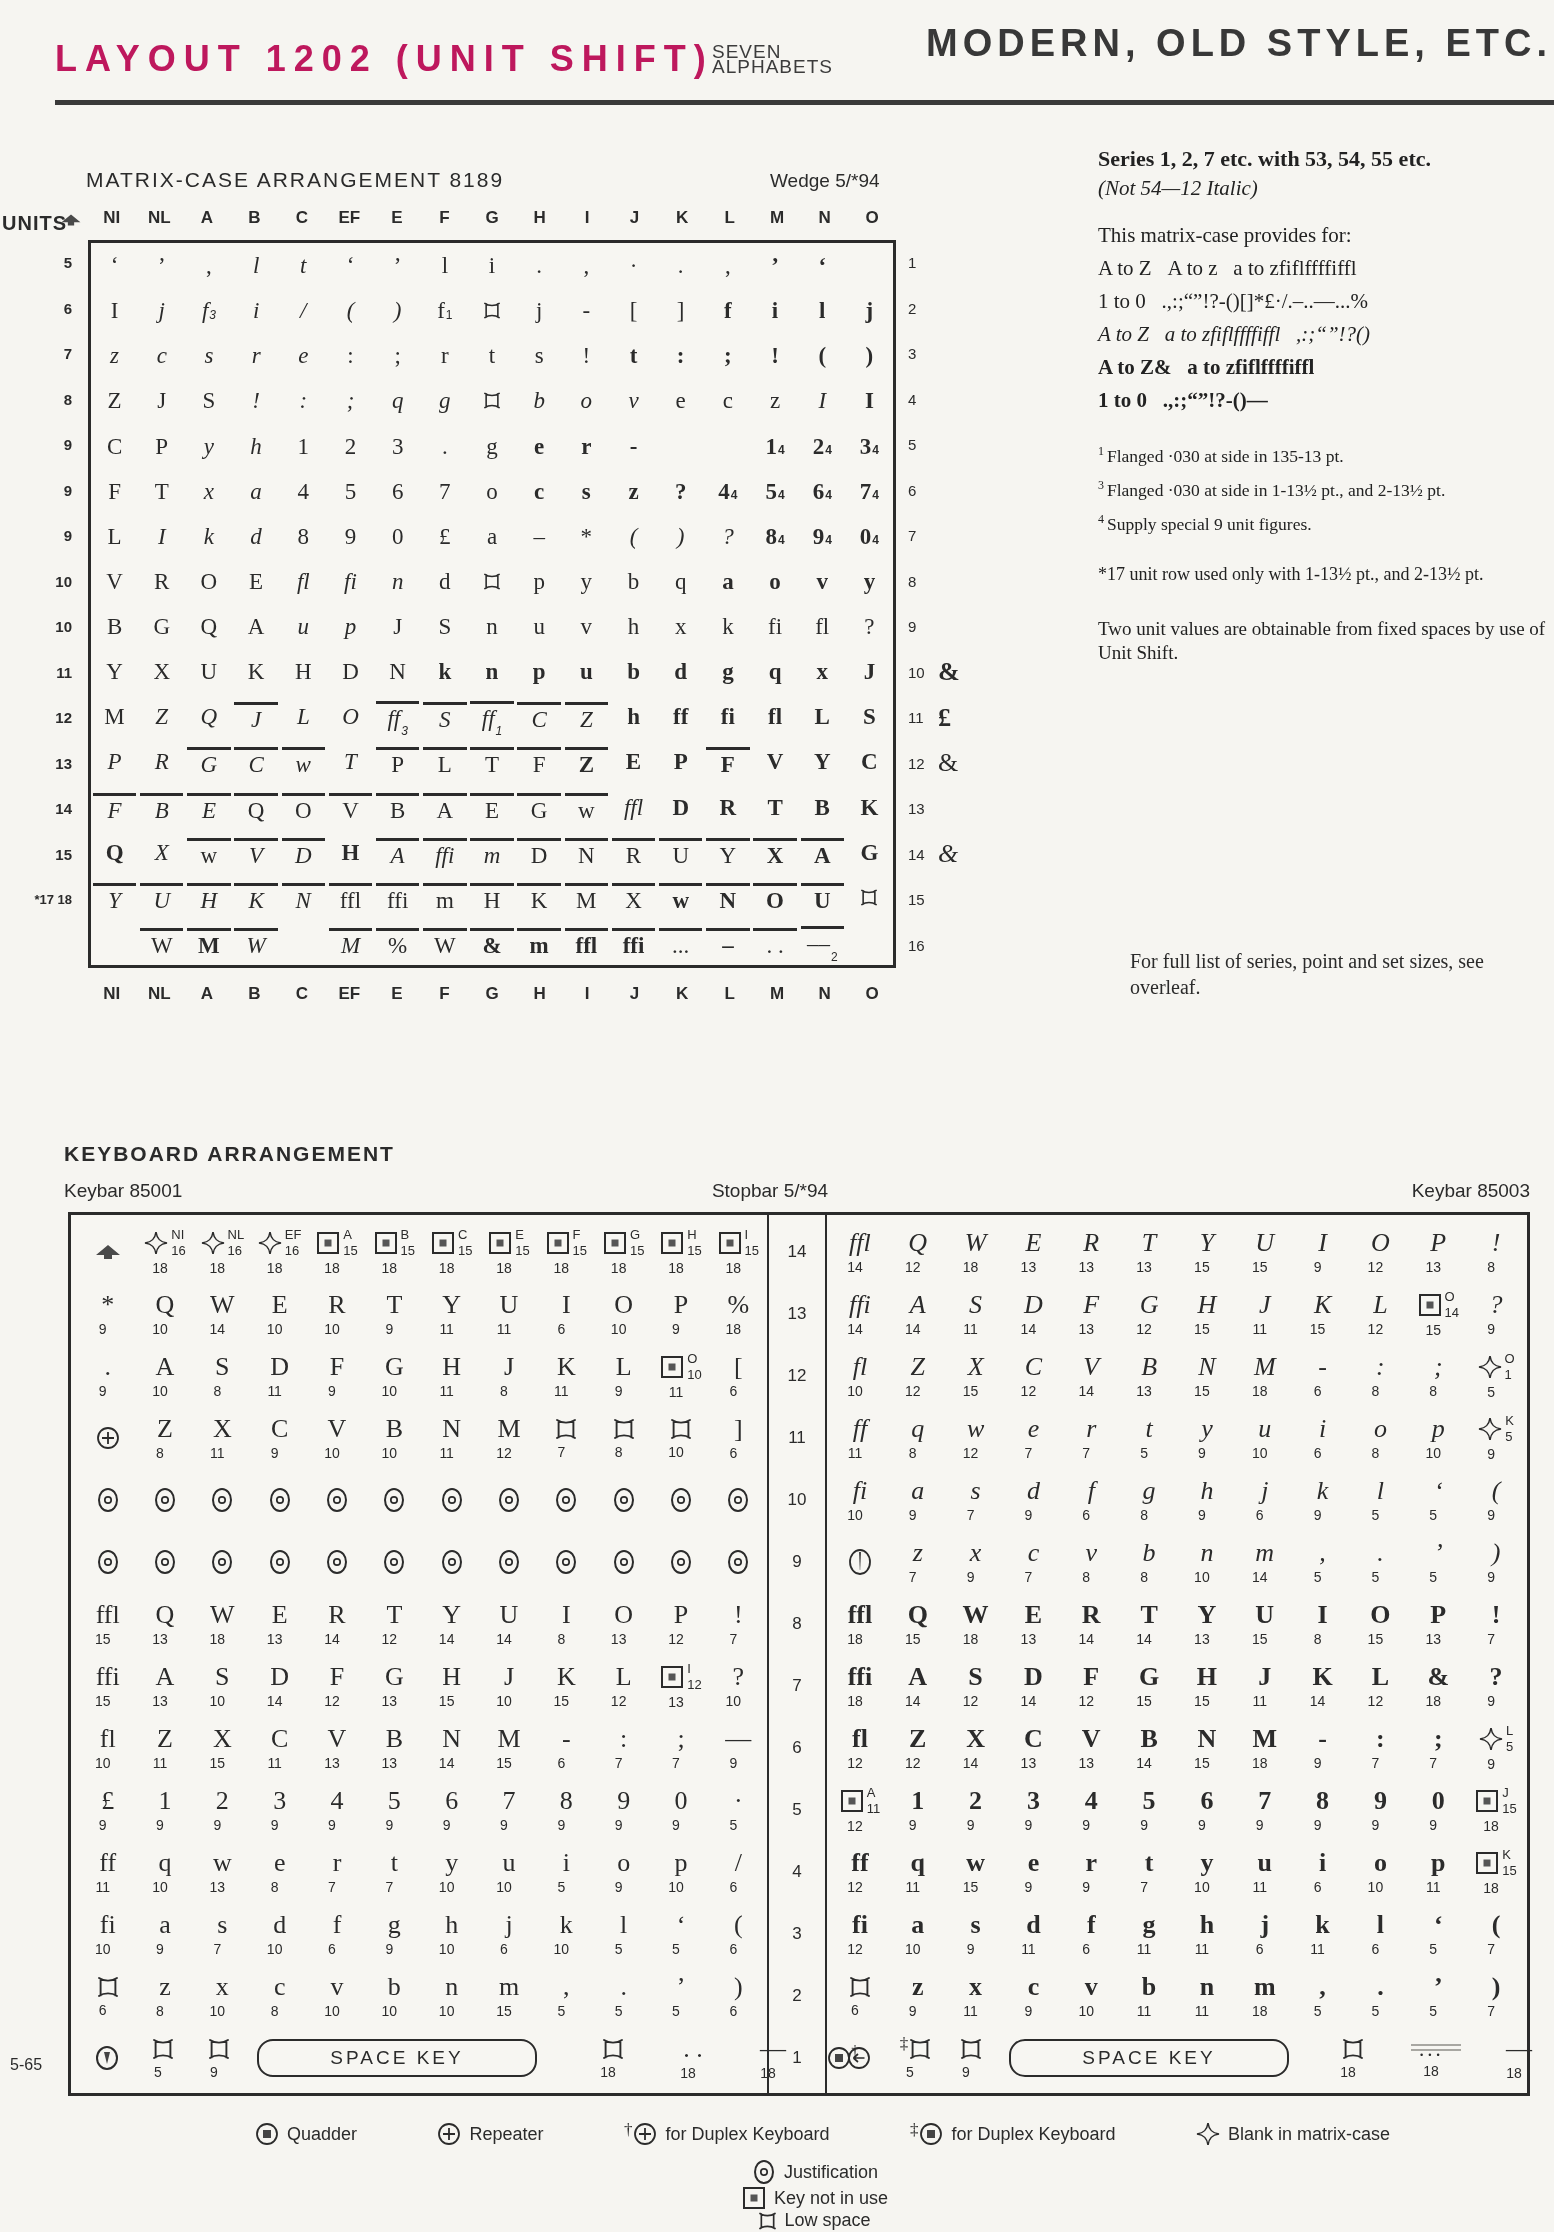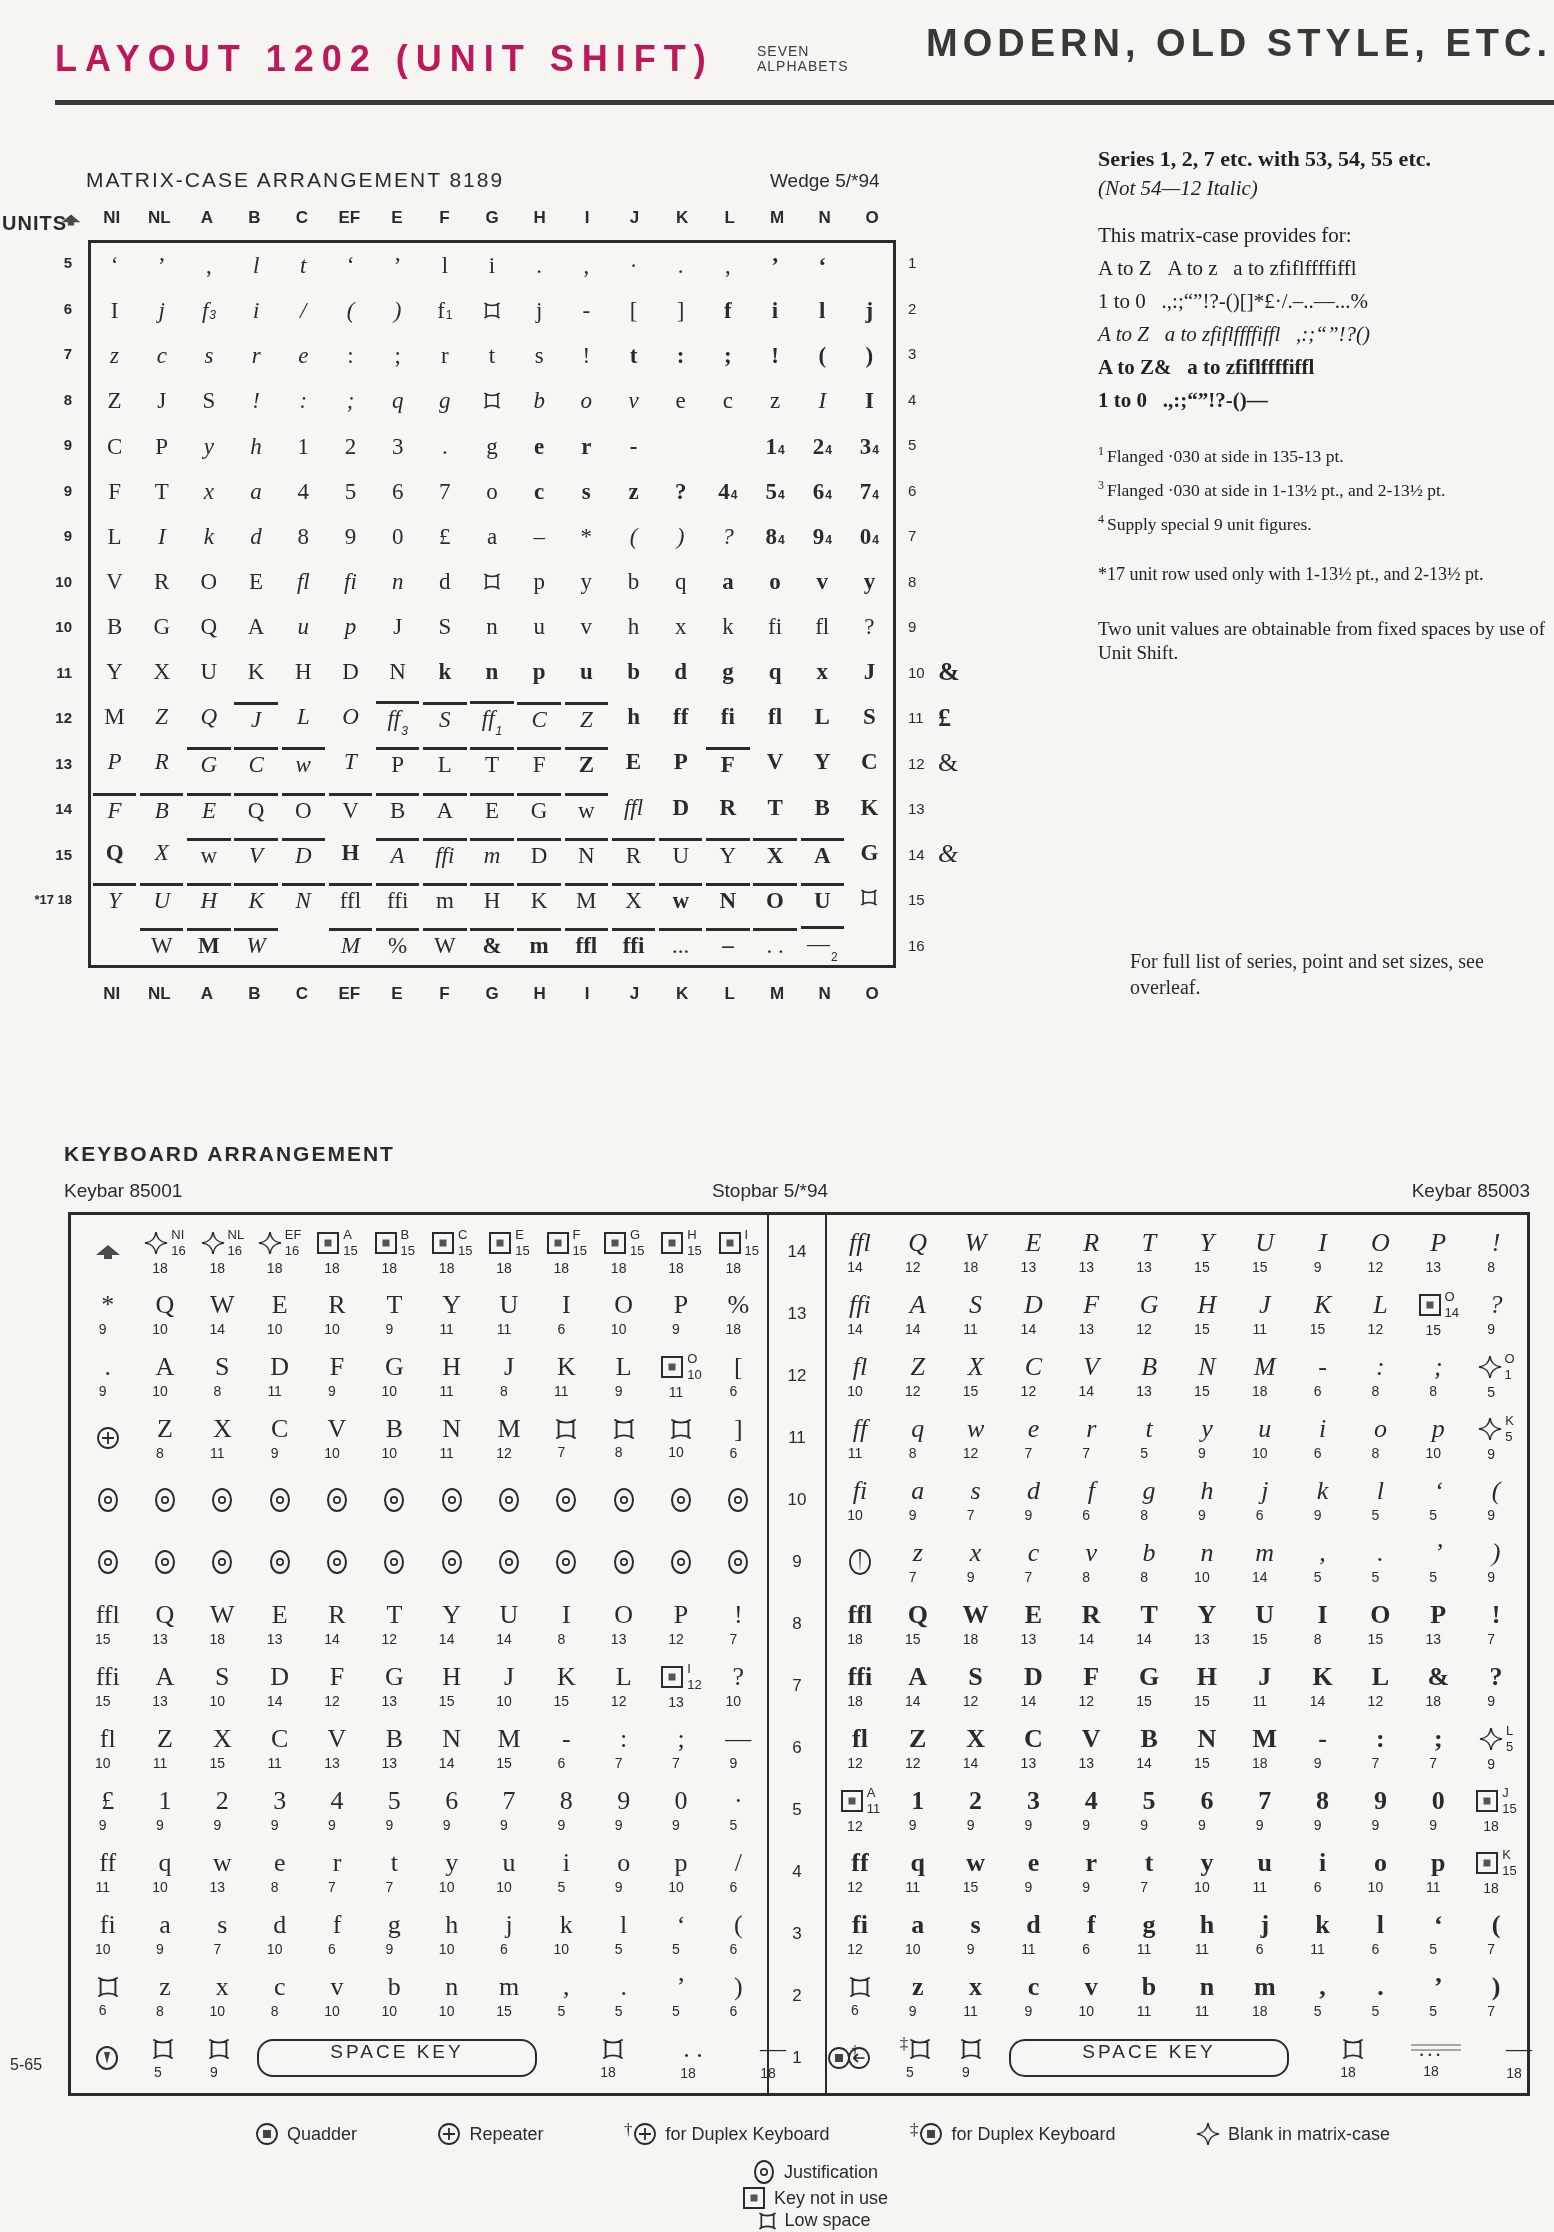--- a/index.html
+++ b/index.html
@@ -3,22 +3,22 @@
 <meta charset="utf-8">
 <style>
   html,body{margin:0;padding:0;}
   body{width:1554px;height:2232px;background:#f6f5f1;overflow:hidden;
        font-family:"Liberation Sans", sans-serif;color:#2b2b2b;}
   #page{position:relative;width:1554px;height:2232px;}
 
   
   .hd-title{position:absolute;left:55px;top:38px;font-size:36px;font-weight:700;
     letter-spacing:8px;color:#be185d;white-space:nowrap;}
-  .hd-sub{position:absolute;left:712px;top:44px;font-size:14px;letter-spacing:1px;
-    line-height:15px;color:#3c3c3c;margin-left:45px;}
+  .hd-sub{position:absolute;left:712px;top:44px;font-size:19px;letter-spacing:1px;
+    line-height:15px;color:#3c3c3c;}
   .hd-right{position:absolute;right:2px;top:22px;font-size:38px;font-weight:700;
     letter-spacing:5px;color:#383838;white-space:nowrap;}
   #rule1{position:absolute;left:55px;top:100px;width:1499px;height:0;
     border-top:5px solid #3a3a3a;}
 
   
   .m-title{position:absolute;left:86px;top:168px;font-size:21px;font-weight:400;letter-spacing:2px;}
   .m-wedge{position:absolute;left:770px;top:170px;font-size:19px;}
   .m-unitslbl{position:absolute;left:2px;top:212px;font-size:20px;font-weight:700;letter-spacing:1px;}
   .m-headarrow{position:absolute;left:60px;top:212px;}
@@ -88,21 +88,21 @@
   .kmain{display:inline-flex;align-items:center;line-height:1;}
   .kg{font-family:"Liberation Serif",serif;font-size:26px;line-height:1;}
   .kg.i{font-style:italic;} .kg.b{font-weight:700;}
   .kn{font-size:14px;margin-top:3px;transform:translateX(-5px);}
   .pre{font-family:"Liberation Serif",serif;font-size:17px;margin-right:2px;position:relative;top:-5px;}
   .dag{font-family:"Liberation Serif",serif;font-size:15px;position:relative;top:-8px;}
   .side{display:inline-flex;flex-direction:column;margin-left:3px;font-size:13px;line-height:1;}
   .ssup{margin-bottom:3px;} .ssn{}
   .icw{display:inline-flex;} .icw svg{display:block;}
   .space-key{border:2.5px solid #2b2b2b;border-radius:16px;height:38px;
-    display:flex;justify-content:center;background:#f7f6f2;box-sizing:border-box;}
+    display:flex;align-items:center;justify-content:center;background:#f7f6f2;box-sizing:border-box;}
   .sklabel{font-size:19px;letter-spacing:3px;font-weight:500;}
   .leader{position:relative;width:50px;height:22px;}
   .leader .dots{position:absolute;left:8px;bottom:0px;font-family:"Liberation Serif",serif;
     font-size:21px;letter-spacing:3px;}
   .leader .ln{position:absolute;left:0;width:50px;height:2.5px;background:#a8a7a2;}
 
   
   .leg{position:absolute;display:flex;justify-content:space-between;align-items:center;}
   #leg1{left:255px;top:2122px;width:1135px;}
   #leg2{left:170px;top:2158px;width:1290px;flex-direction:column;}

